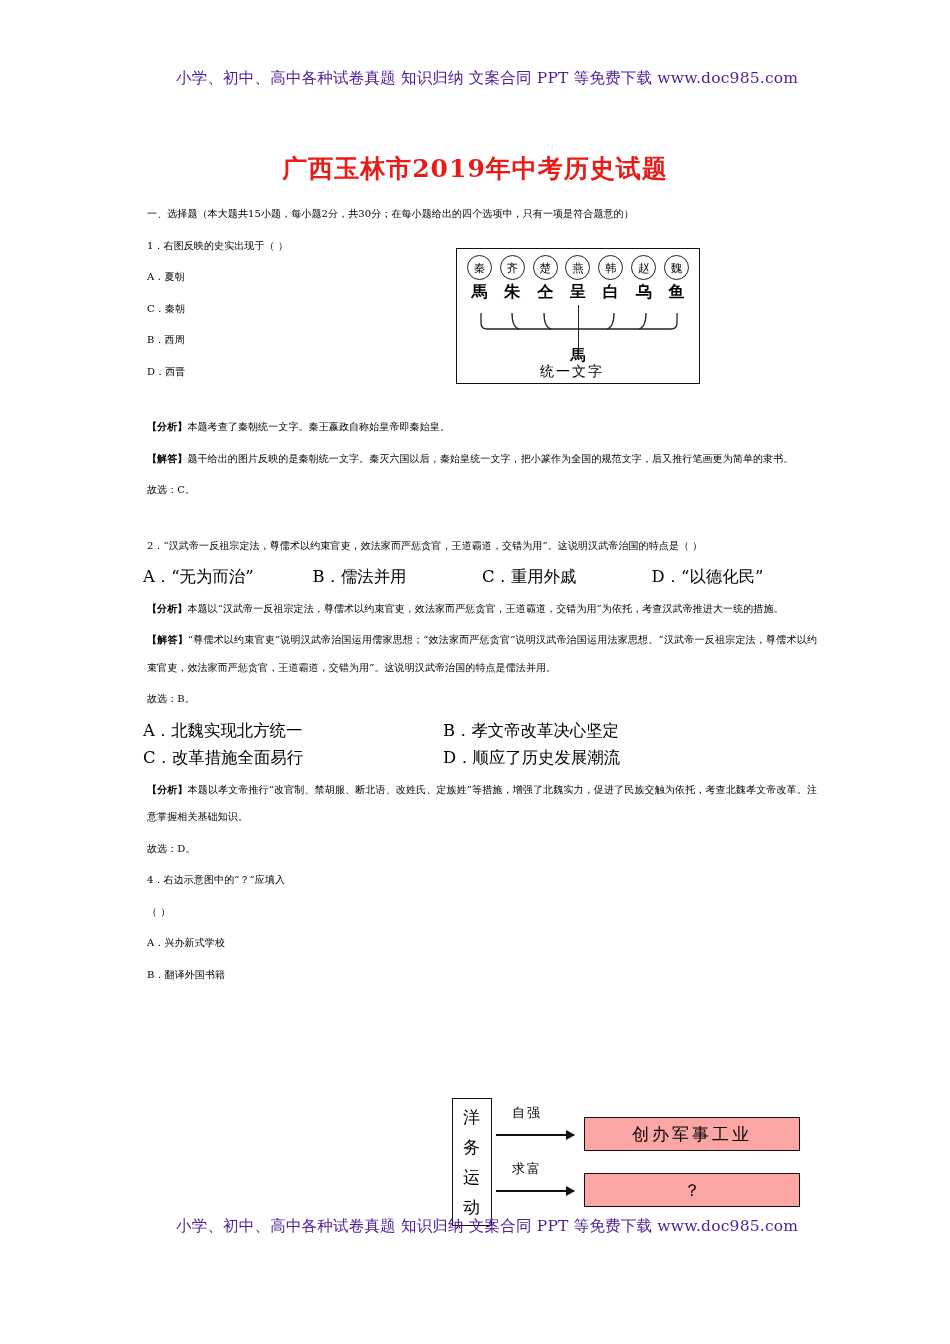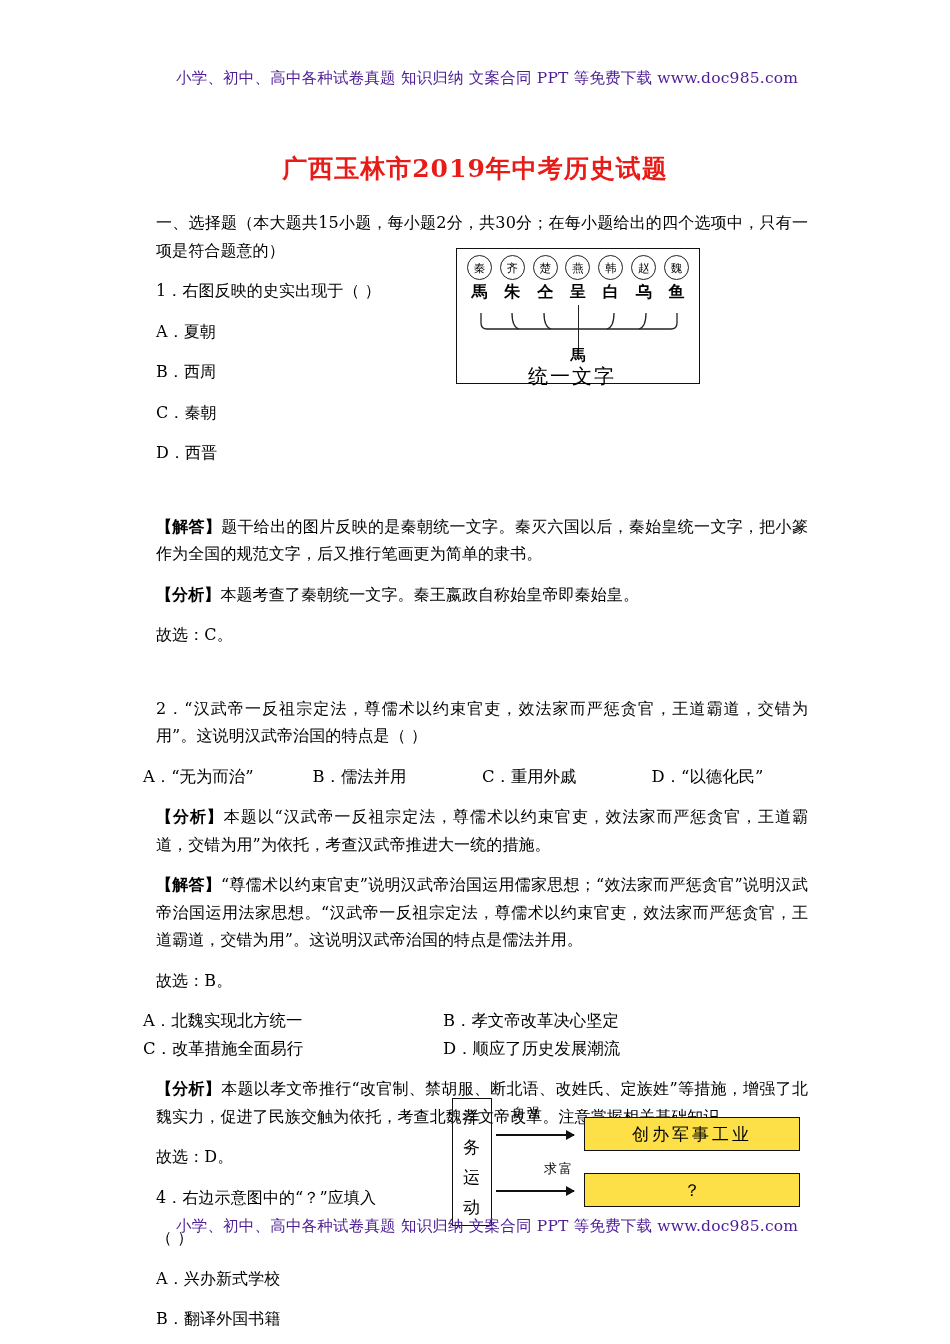--- a/index.html
+++ b/index.html
@@ -49,22 +49,22 @@
   }
 
   
   .content {
     position: absolute;
     left: 143px;
     top: 196px;
     width: 678px;
   }
   p.tx {
-    margin: 13px;
-    font-size: 16px;
+    margin: 4px;
+    font-size: 10px;
     line-height: 27.5px;
     text-align: justify;
     text-justify: inter-ideograph;
     letter-spacing: 0.1px;
   }
   p.q-indent { text-indent: 10px; }
   .gap-md { height: 20px; }
   .tag { font-weight: bold; }
 
   
@@ -144,21 +144,21 @@
     top: 97px;
     text-align: center;
     font-size: 15px;
     font-weight: bold;
   }
   .fig1-caption {
     position: absolute;
     left: 0; right: 12px;
     top: 114px;
     text-align: center;
-    font-size: 20px;
+    font-size: 14px;
     letter-spacing: 2px;
   }
 
   
   .fig4 {
     position: absolute;
     left: 452px;
     top: 1098px;
     width: 348px;
     height: 135px;
@@ -177,21 +177,21 @@
     letter-spacing: 1px;
     padding-top: 3px;
   }
   .fig4-vbox span { display: block; }
   .fig4-lbl {
     position: absolute;
     font-size: 13px;
     letter-spacing: 2px;
   }
   .fig4-lbl-a { left: 60px; top: 6px; }
-  .fig4-lbl-b { left: 60px; top: 62px; margin-left: 32px; }
+  .fig4-lbl-b { left: 60px; top: 62px; }
   .fig4-arrow {
     position: absolute;
     height: 1.6px;
     background: #111;
   }
   .fig4-arrow::after {
     content: "";
     position: absolute;
     right: -1px;
     top: -4.2px;
@@ -205,21 +205,21 @@
     position: absolute;
     left: 132px;
     width: 216px;
     height: 34px;
     border: 1.5px solid #111;
     box-sizing: border-box;
     text-align: center;
     font-size: 17px;
     line-height: 32px;
     letter-spacing: 3px;
-    background: #fde047;
+    background: #fca5a5;
   }
   .fig4-box-a { top: 19px; }
   .fig4-box-b { top: 75px; letter-spacing: 0; }
 </style>
 </head>
 <body>
 
 <div class="page">
 
   <div class="watermark watermark-top">
@@ -230,30 +230,30 @@
   <div class="doc-title">广西玉林市2019年中考历史试题</div>
 
   <div class="content">
 
     <p class="tx">一、选择题（本大题共15小题，每小题2分，共30分；在每小题给出的四个选项中，只有一项是符合题意的）</p>
 
     <div class="with-figure">
       <div class="narrow">
         <p class="tx">1．右图反映的史实出现于（    ）</p>
         <p class="tx">A．夏朝</p>
+        <p class="tx">C．秦朝</p>
         <p class="tx">B．西周</p>
-        <p class="tx">C．秦朝</p>
         <p class="tx">D．西晋</p>
       </div>
     </div>
 
     <div class="gap-md"></div>
 
+    <p class="tx"><span class="tag">【分析】</span><span>本题考查了秦朝统一文字。秦王嬴政自称始皇帝即秦始皇。</span></p>
     <p class="tx"><span class="tag">【解答】</span><span>题干给出的图片反映的是秦朝统一文字。秦灭六国以后，秦始皇统一文字，把小篆作为全国的规范文字，后又推行笔画更为简单的隶书。</span></p>
-    <p class="tx"><span class="tag">【分析】</span><span>本题考查了秦朝统一文字。秦王嬴政自称始皇帝即秦始皇。</span></p>
     <p class="tx">故选：C。</p>
 
     <div class="gap-md"></div>
 
     <p class="tx">2．“汉武帝一反祖宗定法，尊儒术以约束官吏，效法家而严惩贪官，王道霸道，交错为用”。这说明汉武帝治国的特点是（    ）</p>
     <div class="opts-4">
       <span>A．“无为而治”</span>
       <span>B．儒法并用</span>
       <span>C．重用外戚</span>
       <span>D．“以德化民”</span>

